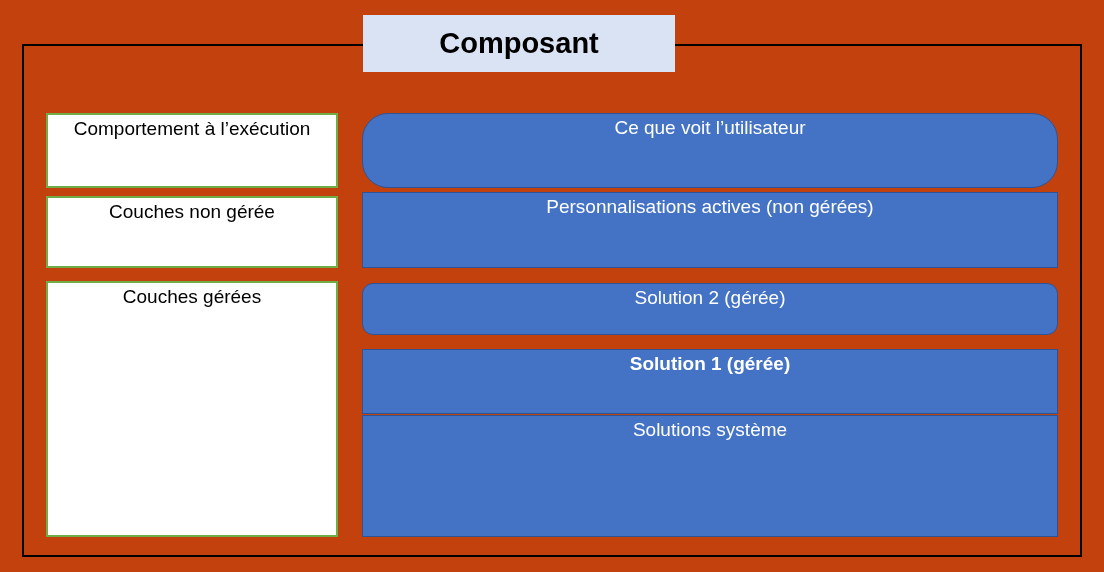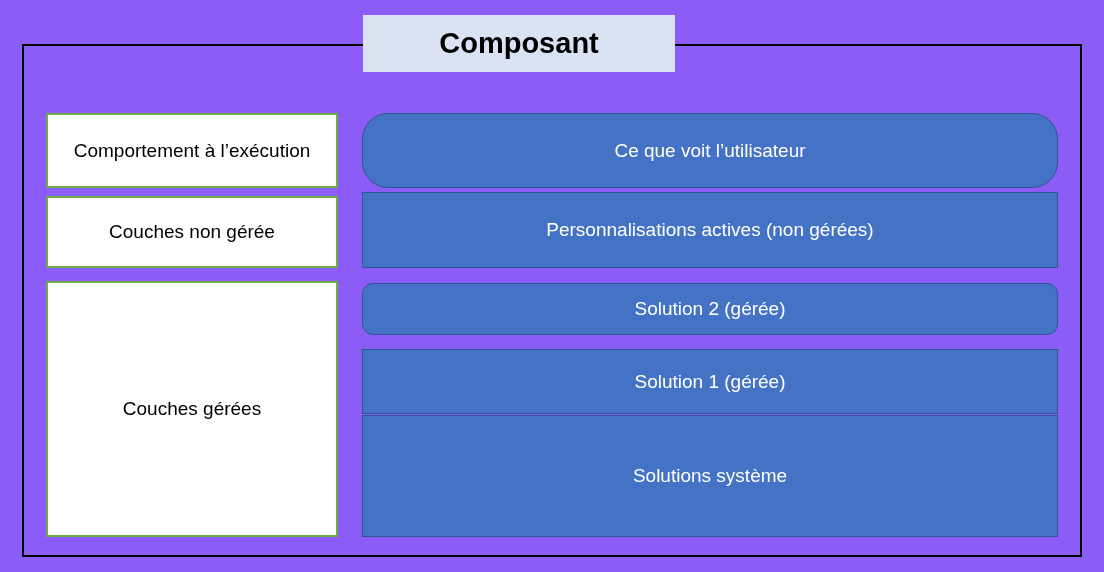--- a/index.html
+++ b/index.html
@@ -9,21 +9,21 @@
   body {
     width: 1104px;
     height: 572px;
     background: #ffffff;
     font-family: "Liberation Sans", sans-serif;
   }
   .canvas {
     position: relative;
     width: 1104px;
     height: 572px;
-    background: #8b5cf6;
+    background: #c2410c;
     overflow: hidden;
   }
   .frame {
     position: absolute;
     left: 22px;
     top: 44px;
     width: 1060px;
     height: 513px;
     border: 2px solid var(--frame-border, #000000);
     box-sizing: border-box;
@@ -44,21 +44,21 @@
   }
   .title-box span {
     font-size: 29px;
     font-weight: bold;
     color: #000000;
     letter-spacing: 0px;
   }
   .box {
     position: absolute;
     display: flex;
-    align-items: center;
+    align-items: flex-start;
     justify-content: center;
     text-align: center;
     box-sizing: border-box;
     font-size: 19px;
     line-height: 1.25;
     z-index: 2;
     padding: 2px 8px;
   }
   .lbox {
     left: 46px;
@@ -73,21 +73,21 @@
     background: var(--blue, #4472C4);
     border: 1px solid var(--blue-border, #2F5496);
     color: #ffffff;
   }
   .l1 { top: 113px; height: 75px; }
   .l2 { top: 196px; height: 72px; }
   .l3 { top: 281px; height: 256px; }
   .r1 { top: 113px; height: 75px; border-radius: 26px; }
   .r2 { top: 192px; height: 76px; }
   .r3 { top: 283px; height: 52px; border-radius: 11px; }
-  .r4 { top: 349px; height: 65px; }
+  .r4 { top: 349px; height: 65px; font-weight: bold; }
   .r5 { top: 415px; height: 122px; }
 </style>
 </head>
 <body>
 
 <div class="canvas">
 
   <div class="frame"></div>
 
   <div class="title-box">

